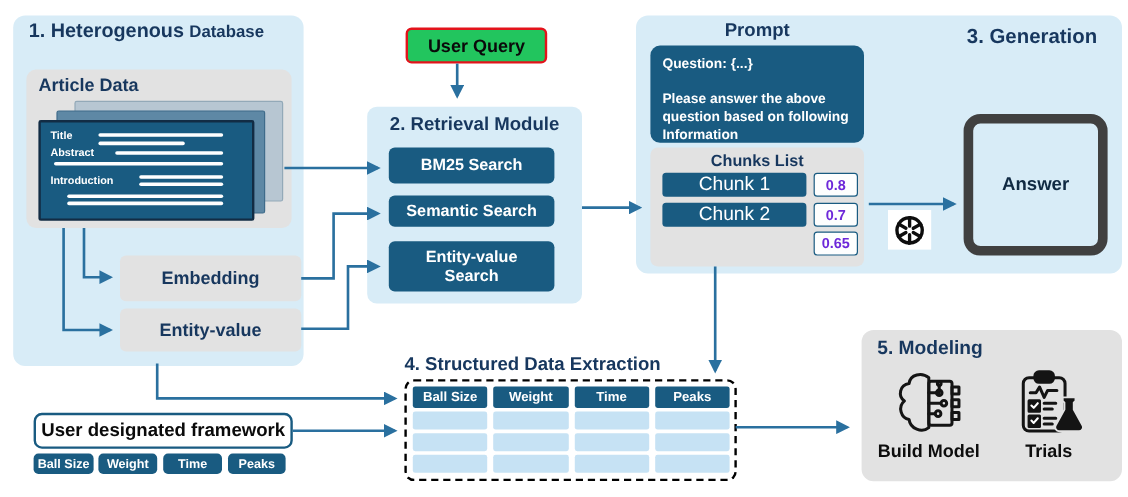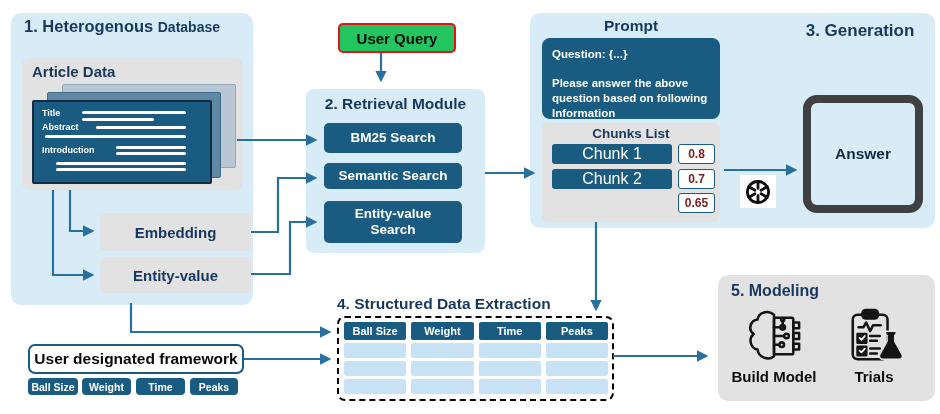--- a/index.html
+++ b/index.html
@@ -34,21 +34,21 @@
 
   
   .rbtn{background:#195b81;border-radius:5px;color:#fff;font-weight:bold;font-size:13.5px;line-height:1.15;}
 
   
   .qbox{background:#195b81;border-radius:8px;color:#fff;font-weight:bold;font-size:11.5px;
         line-height:1.3;padding:9px 10px;box-sizing:border-box;}
   .chunkbar{position:absolute;background:#195b81;border-radius:3px;color:#fff;font-size:16px;
         display:flex;align-items:center;justify-content:center;}
   .scorebox{position:absolute;background:#fdfefe;border:1.5px solid #195b81;border-radius:3px;
-        color:#7f1d1d;font-weight:bold;font-size:12px;display:flex;align-items:center;justify-content:center;}
+        color:#6d28d9;font-weight:bold;font-size:12px;display:flex;align-items:center;justify-content:center;}
   .answer{border:8px solid #404040;border-radius:14px;color:#102a43;font-weight:bold;font-size:15.5px;}
 
   
   .dashed{background:#ffffff;border:2.2px dashed #000;border-radius:8px;box-sizing:border-box;}
   .xtable{position:absolute;left:344px;top:322px;width:264px;display:grid;
           grid-template-columns:repeat(4,1fr);gap:3px 5px;}
   .xhead{height:18px;background:#195b81;border-radius:2px;color:#fff;font-weight:bold;font-size:11px;
          display:flex;align-items:center;justify-content:center;}
   .xcell{height:15px;background:#c6e2f4;border-radius:2px;}
 

